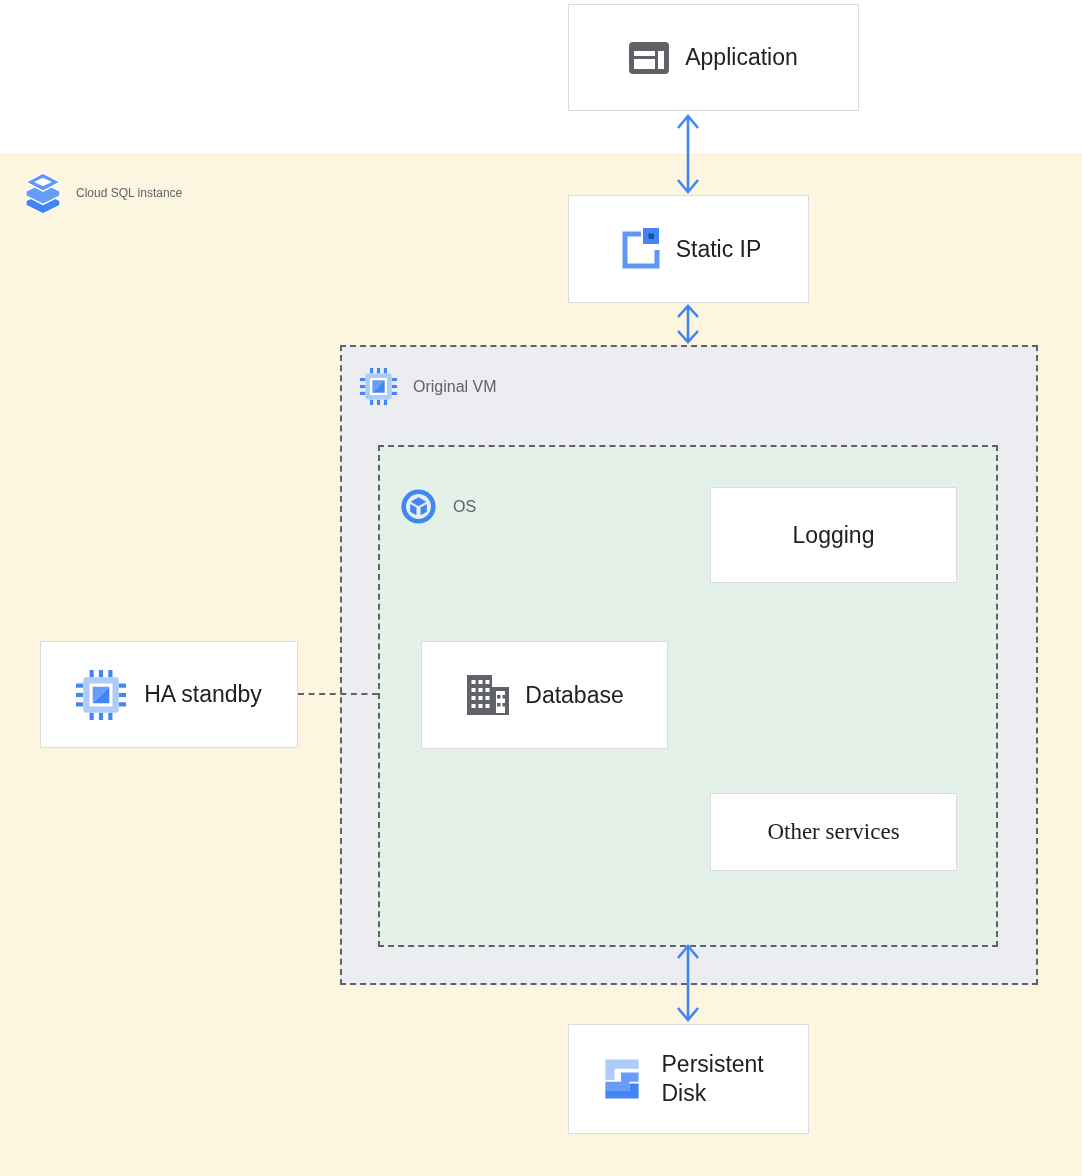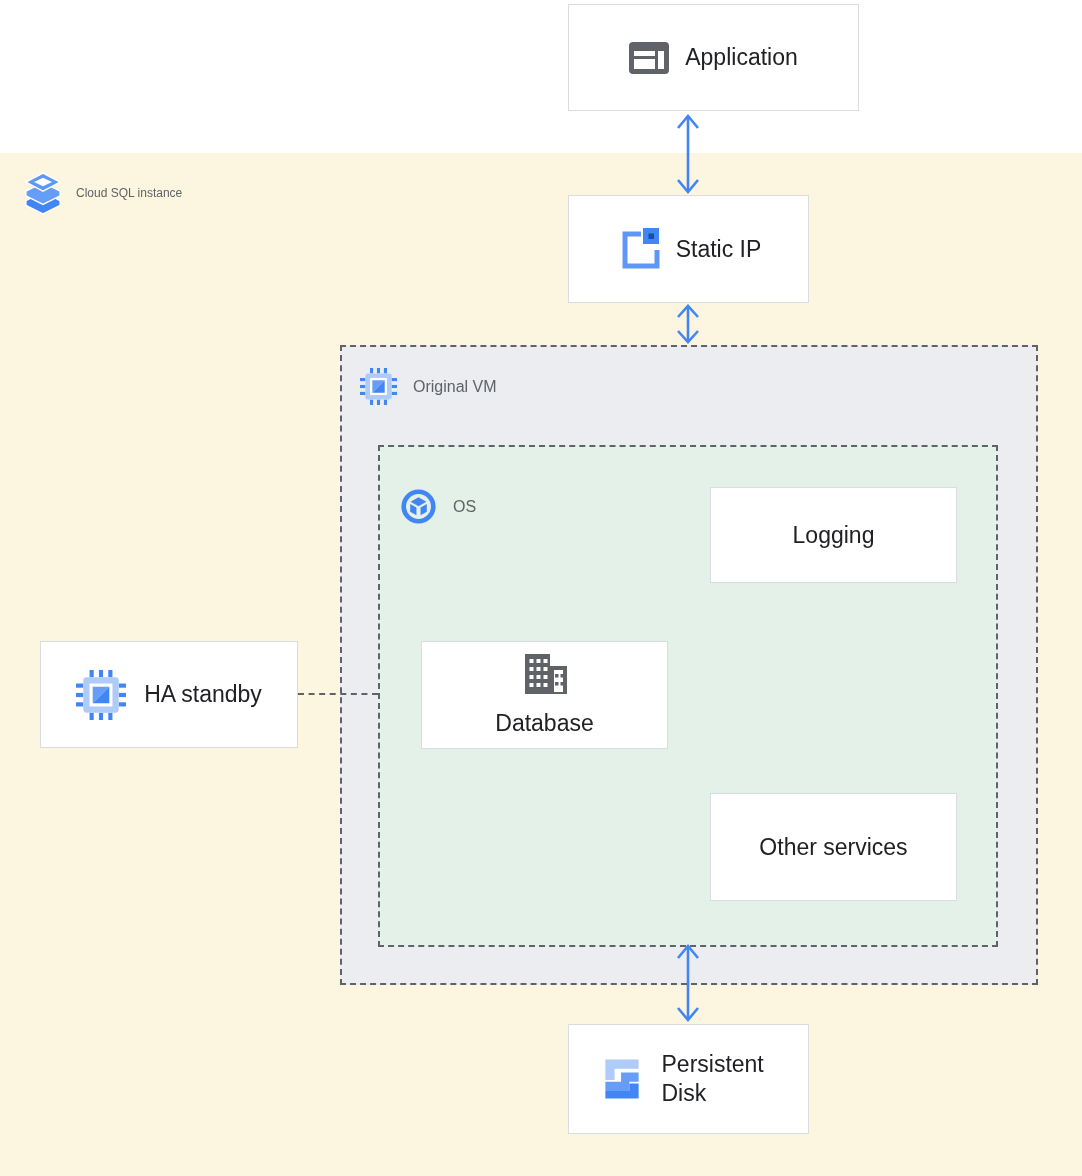--- a/index.html
+++ b/index.html
@@ -141,21 +141,21 @@
       <line x1="13" y1="5" x2="13" y2="37"></line>
       <polyline points="3,14 13,3 23,14"></polyline>
       <polyline points="3,28 13,39 23,28"></polyline>
     </g>
   </svg>
 
   <div class="node" style="left:710px;top:487px;width:247px;height:96px;align-items:center;">
     <span class="label">Logging</span>
   </div>
 
-  <div class="node" style="left:421px;top:641px;width:247px;height:108px;flex-direction:column;">
+  <div class="node" style="left:421px;top:641px;width:247px;height:108px;">
     <span>
       <svg width="44" height="40" viewBox="0 0 44 40">
         <rect x="2" y="0" width="25" height="40" fill="#5F6368"></rect>
         <g fill="#FFFFFF">
           <rect x="6.5" y="5" width="4" height="4"></rect>
             <rect x="13.5" y="5" width="4" height="4"></rect>
             <rect x="20.5" y="5" width="4" height="4"></rect>
           <rect x="6.5" y="13" width="4" height="4"></rect>
             <rect x="13.5" y="13" width="4" height="4"></rect>
             <rect x="20.5" y="13" width="4" height="4"></rect>
@@ -172,21 +172,21 @@
             <rect x="37.5" y="20" width="3.5" height="3.5"></rect>
           <rect x="32" y="28" width="3.5" height="3.5"></rect>
             <rect x="37.5" y="28" width="3.5" height="3.5"></rect>
         </g>
       </svg>
     </span>
     <span class="label">Database</span>
   </div>
 
 
-  <div class="node" style="left:710px;top:793px;width:247px;height:108px;">
+  <div class="node" style="left:710px;top:793px;width:247px;height:78px;font-family:Liberation Serif, serif;">
     <span class="label">Other services</span>
   </div>
 
   <div class="node" style="left:40px;top:641px;width:258px;height:107px;gap:18px;">
     <span>
       <svg width="50" height="50" viewBox="0 0 48 48">
         <rect x="13" y="0" width="4" height="7" fill="#4285F4"></rect>
           <rect x="22" y="0" width="4" height="7" fill="#4285F4"></rect>
           <rect x="31" y="0" width="4" height="7" fill="#4285F4"></rect>
         <rect x="13" y="41" width="4" height="7" fill="#4285F4"></rect>

